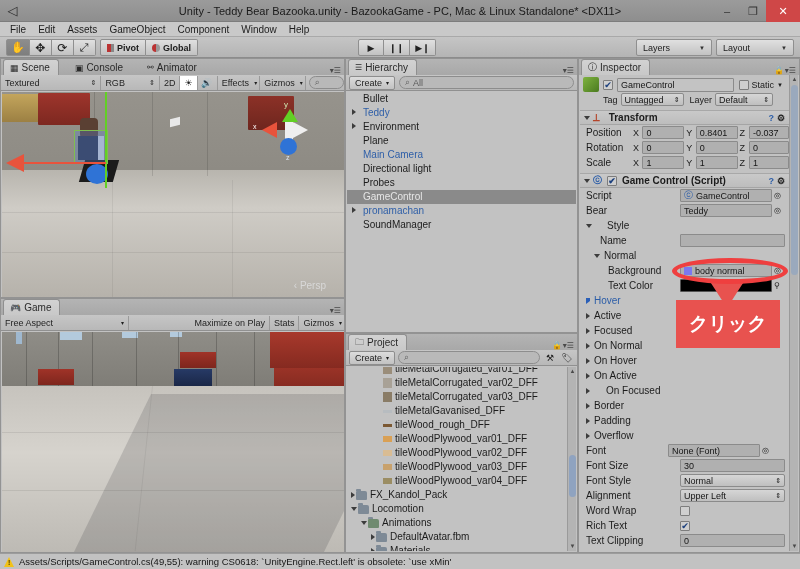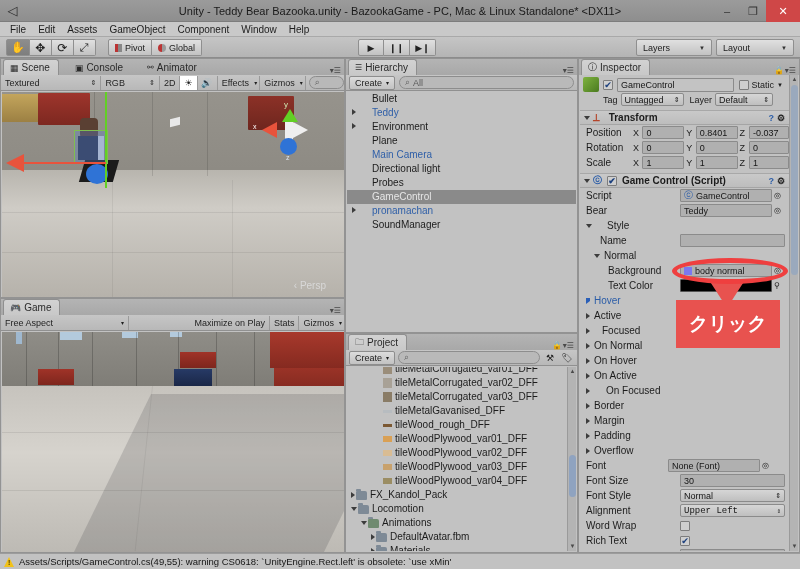--- a/index.html
+++ b/index.html
@@ -106,21 +106,21 @@
 
   
   .sceneview{position:absolute;overflow:hidden;}
   .floor-g{position:absolute;left:0;right:0;bottom:0;height:62%;
     background:linear-gradient(#b8b5ae,#cfccc6 30%,#b6b2ab);}
   .wall-g{position:absolute;left:0;right:0;top:0;height:42%;
     background:linear-gradient(#96938c,#8d8a83);}
   .crate{position:absolute;border-radius:1px;}
 
   
-  .hrow{height:14px;line-height:14px;font-size:10px;padding-left:25px;color:#1c1c1c;position:relative;white-space:nowrap;}
+  .hrow{height:14px;line-height:14px;font-size:10px;padding-left:16px;color:#1c1c1c;position:relative;white-space:nowrap;}
   .hrow.pref{color:#2f5fa8;}
   .hrow.sel{background:#8a8a8a;color:#e6e6e6;}
   .hrow .tri{position:absolute;left:5px;top:3px;width:0;height:0;
     border-left:4px solid #3c3c3c;border-top:3.5px solid transparent;border-bottom:3.5px solid transparent;}
 
   
   .prow{height:14px;line-height:14px;font-size:10px;color:#1c1c1c;position:relative;white-space:nowrap;display:flex;align-items:center;}
   .prow .tri{width:0;height:0;margin-right:1px;flex:0 0 auto;
     border-left:4px solid #3c3c3c;border-top:3.5px solid transparent;border-bottom:3.5px solid transparent;}
   .prow .tri.open{border-left:3.5px solid transparent;border-right:3.5px solid transparent;
@@ -208,21 +208,21 @@
   </div>
 
   <div class="toolbar">
     <div class="tgrp" style="left:6px;">
       <div class="tbtn sel" style="font-size:11px;">✋</div>
       <div class="tbtn" style="font-size:12px;">✥</div>
       <div class="tbtn" style="font-size:12px;">⟳</div>
       <div class="tbtn" style="font-size:11px;">⤢</div>
     </div>
 
-    <div class="tgrp" style="left:108px;">
+    <div class="tgrp" style="left:100px;font-weight:bold;">
       <div class="pivbtn" style="border-radius:2px 0 0 2px;">
         <span style="display:inline-block;width:7px;height:8px;background:linear-gradient(90deg,#b33 50%,#888 50%);"></span>
         <span>Pivot</span>
       </div>
       <div class="pivbtn" style="border-left:none;border-radius:0 2px 2px 0;text-align:center;">
         <span style="display:inline-block;width:8px;height:8px;border-radius:50%;background:linear-gradient(90deg,#b33 50%,#999 50%);"></span>
         <span>Global</span>
       </div>
     </div>
 
@@ -639,45 +639,41 @@
       <div class="insp-row">
         <span class="foldtri closed blue" style="margin-left:6px;"></span>
         <span style="margin-left:4px;color:#2b5da8;">Hover</span>
       </div>
       <div class="insp-row">
         <span class="foldtri closed" style="margin-left:6px;"></span>
         <span style="margin-left:4px;">Active</span>
       </div>
       <div class="insp-row">
         <span class="foldtri closed" style="margin-left:6px;"></span>
-        <span style="margin-left:12px;">Focused</span>
+        <span style="margin-left:4px;">Focused</span>
       </div>
       <div class="insp-row">
         <span class="foldtri closed" style="margin-left:6px;"></span>
         <span style="margin-left:4px;">On Normal</span>
       </div>
       <div class="insp-row">
         <span class="foldtri closed" style="margin-left:6px;"></span>
         <span style="margin-left:4px;">On Hover</span>
       </div>
       <div class="insp-row">
         <span class="foldtri closed" style="margin-left:6px;"></span>
         <span style="margin-left:4px;">On Active</span>
       </div>
       <div class="insp-row">
         <span class="foldtri closed" style="margin-left:6px;"></span>
         <span style="margin-left:16px;">On Focused</span>
       </div>
       <div class="insp-row">
         <span class="foldtri closed" style="margin-left:6px;"></span>
         <span style="margin-left:4px;">Border</span>
-      </div>
-      <div class="insp-row">
-        <span class="foldtri closed" style="margin-left:6px;"></span>
-        <span style="margin-left:4px;">Margin</span>
       </div>
       <div class="insp-row">
         <span class="foldtri closed" style="margin-left:6px;"></span>
         <span style="margin-left:4px;">Padding</span>
       </div>
       <div class="insp-row">
         <span class="foldtri closed" style="margin-left:6px;"></span>
         <span style="margin-left:4px;">Overflow</span>
       </div>
 
@@ -692,21 +688,21 @@
       </div>
       <div class="insp-row">
         <span class="insp-label" style="width:100px;">Font Style</span>
         <div class="enumfield" style="width:105px;">
           <span>Normal</span>
             <span style="font-size:7px;">⇕</span>
         </div>
       </div>
       <div class="insp-row">
         <span class="insp-label" style="width:100px;">Alignment</span>
-        <div class="enumfield" style="width:105px;font-family:Liberation Mono, monospace;">
+        <div class="enumfield" style="width:105px;">
           <span>Upper Left</span>
             <span style="font-size:7px;">⇕</span>
         </div>
       </div>
       <div class="insp-row">
         <span class="insp-label" style="width:100px;">Word Wrap</span>
         <div class="chk"></div>
       </div>
       <div class="insp-row">
         <span class="insp-label" style="width:100px;">Rich Text</span>

